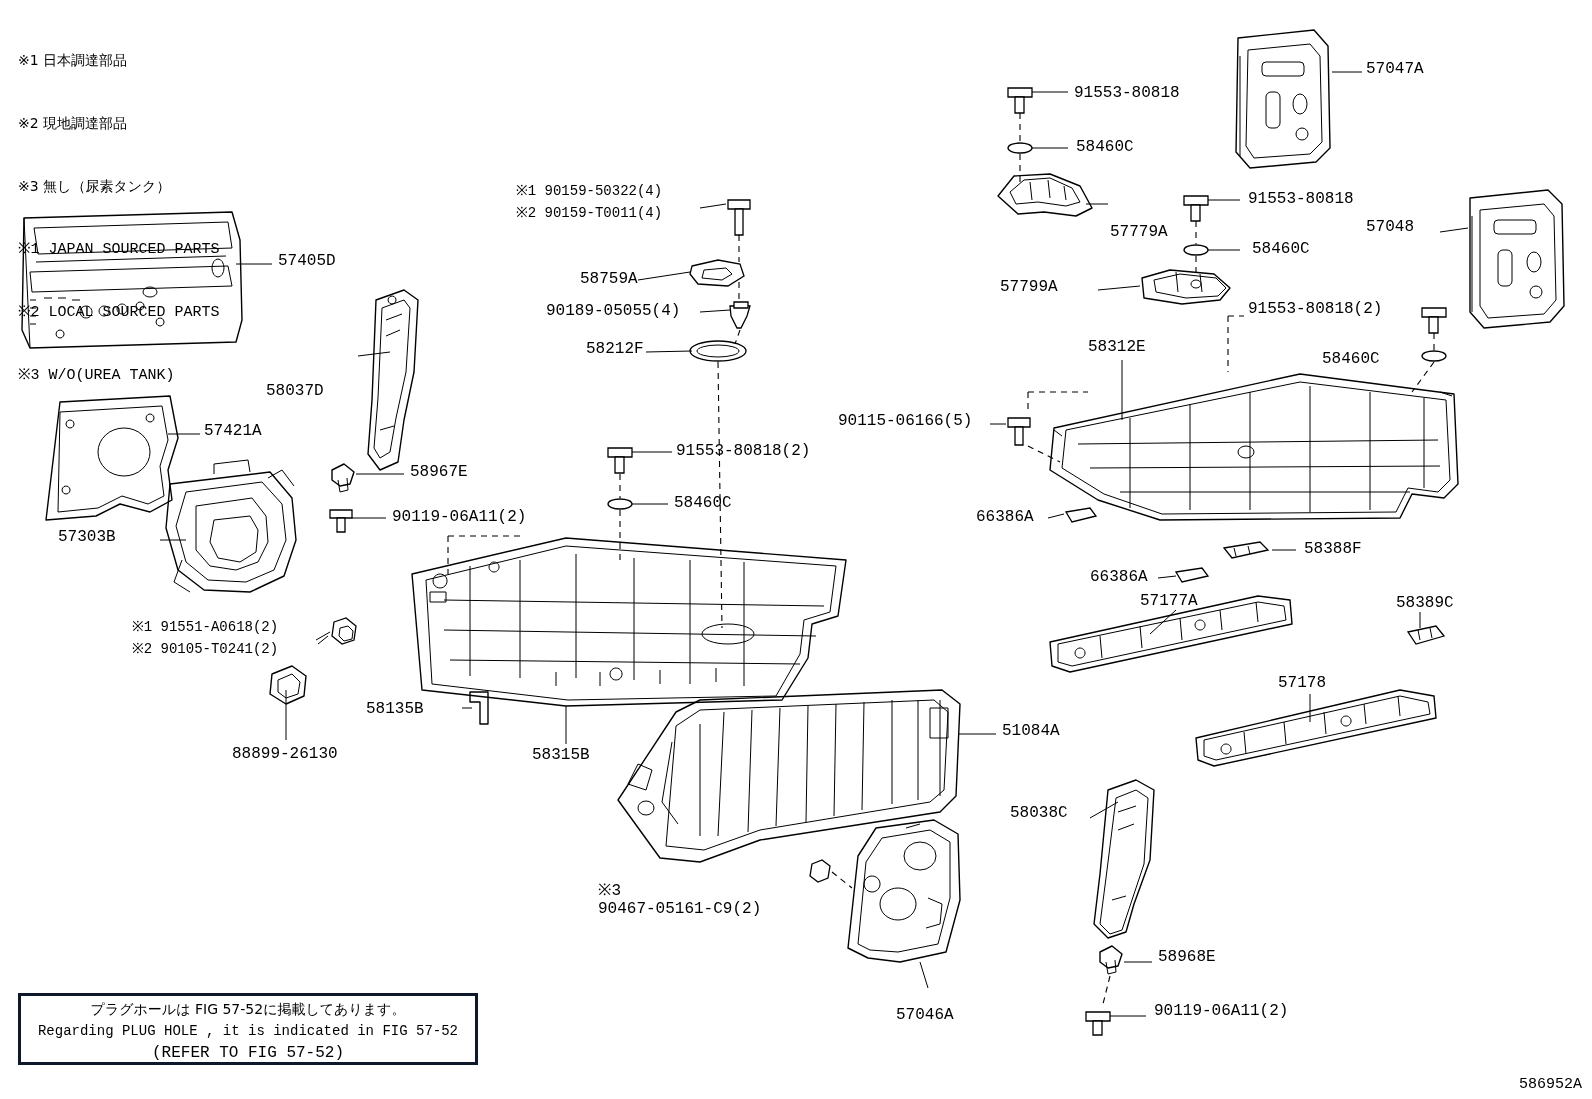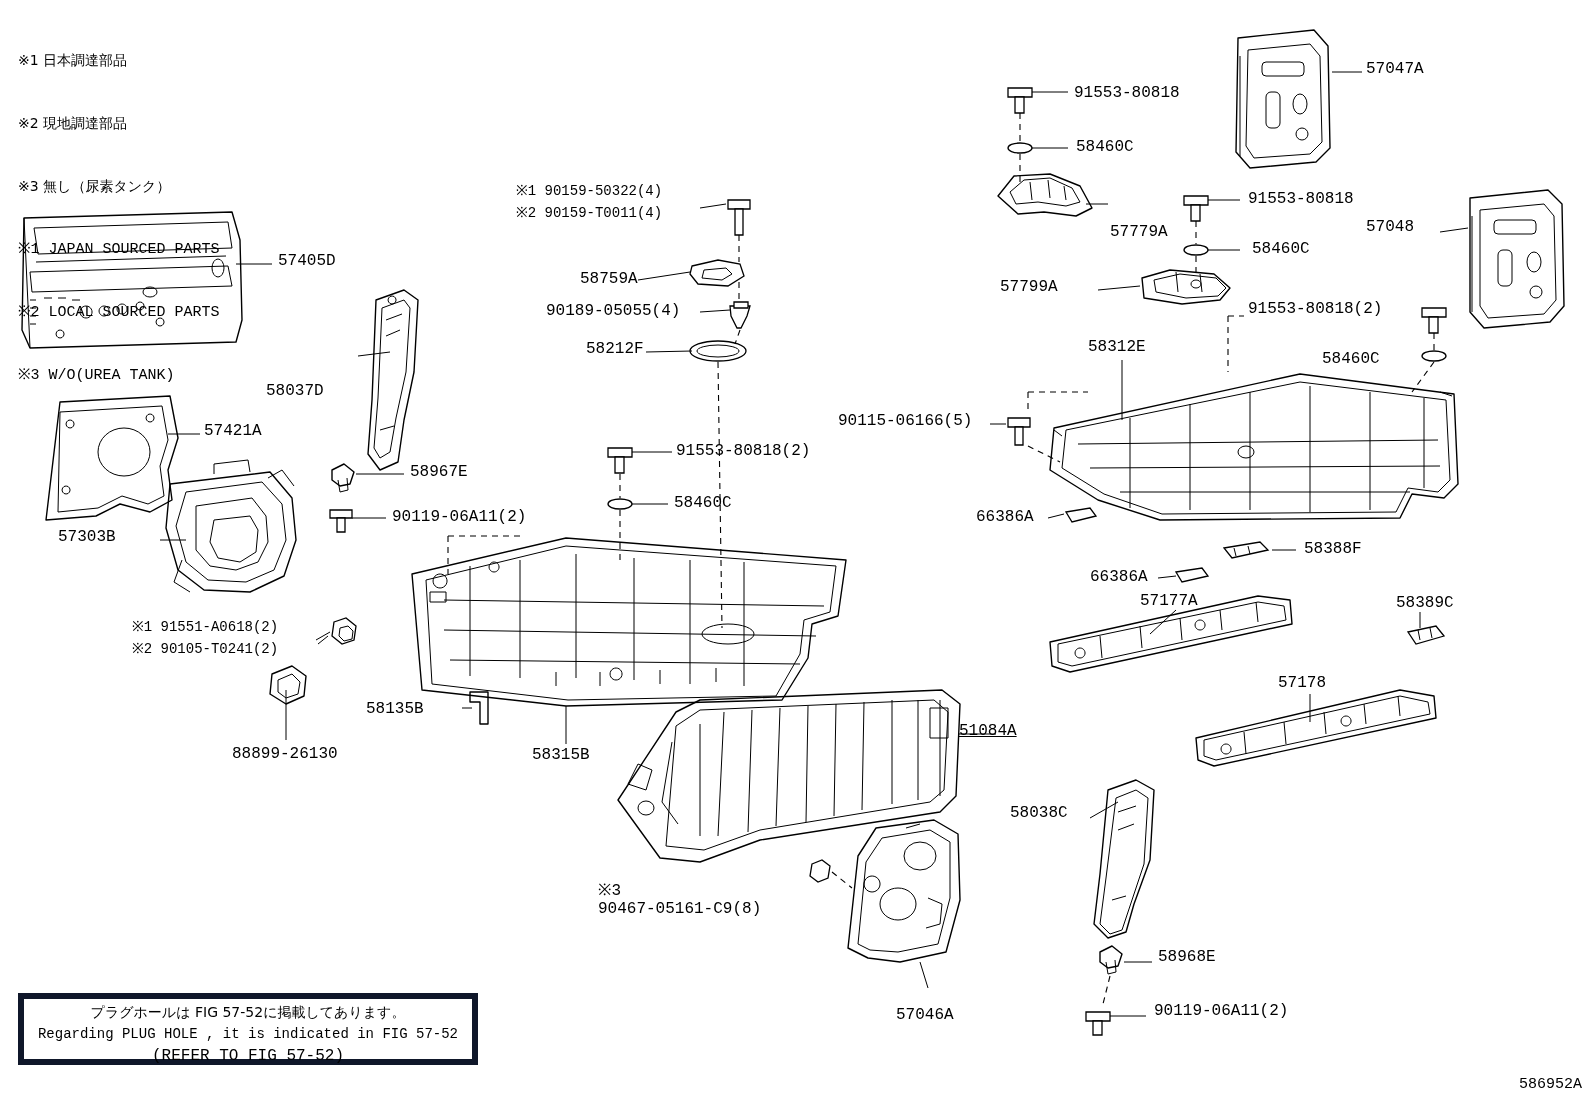--- a/index.html
+++ b/index.html
@@ -6,21 +6,21 @@
   body{width:1592px;height:1099px;position:relative;font-family:"Liberation Mono", monospace;color:#000;}
   #sheet{position:absolute;left:0;top:0;width:1592px;height:1099px;overflow:hidden;}
 
   .legend{position:absolute;left:18px;top:8px;font-size:15px;line-height:21px;white-space:pre;}
   .legend div{letter-spacing:0px;}
 
   .lbl{position:absolute;font-size:16px;white-space:nowrap;letter-spacing:0px;}
   .lbl.sm{font-size:14px;}
   .lbl.jp{font-family:"DejaVu Sans", sans-serif;font-size:14px;}
 
-  .note{position:absolute;left:18px;top:993px;width:460px;height:72px;border:6px solid #0f172a;box-sizing:border-box;}
+  .note{position:absolute;left:18px;top:993px;width:460px;height:72px;border:3px solid #0f172a;box-sizing:border-box;}
   .note .l1{position:absolute;left:0;top:5px;width:100%;text-align:center;font-family:"DejaVu Sans", sans-serif;font-size:14px;}
   .note .l2{position:absolute;left:0;top:27px;width:100%;text-align:center;font-size:14px;}
   .note .l3{position:absolute;left:0;top:48px;width:100%;text-align:center;font-size:16px;}
 
   .code{position:absolute;right:10px;bottom:6px;font-size:15px;}
 
   svg.art{position:absolute;left:0;top:0;width:1592px;height:1099px;overflow:visible;pointer-events:none;}
   svg.art *{vector-effect:non-scaling-stroke;}
   .p{fill:none;stroke:#000;stroke-width:1.4;stroke-linejoin:round;stroke-linecap:round;}
   .pt{fill:none;stroke:#000;stroke-width:1;}
@@ -361,22 +361,22 @@
   <div class="lbl" style="left:232px;top:745px;">88899-26130</div>
   <div class="lbl" style="left:366px;top:700px;">58135B</div>
   <div class="lbl" style="left:532px;top:746px;">58315B</div>
   <div class="lbl sm" style="left:516px;top:180px;">※1 90159-50322(4)</div>
   <div class="lbl sm" style="left:516px;top:202px;">※2 90159-T0011(4)</div>
   <div class="lbl" style="left:580px;top:270px;">58759A</div>
   <div class="lbl" style="left:546px;top:302px;">90189-05055(4)</div>
   <div class="lbl" style="left:586px;top:340px;">58212F</div>
   <div class="lbl" style="left:676px;top:442px;">91553-80818(2)</div>
   <div class="lbl" style="left:674px;top:494px;">58460C</div>
-  <div class="lbl" style="left:959px;top:722px;text-decoration:underline;">51084A</div>
-  <div class="lbl" style="left:598px;top:900px;">90467-05161-C9(8)</div>
+  <div class="lbl" style="left:1002px;top:722px;">51084A</div>
+  <div class="lbl" style="left:598px;top:900px;">90467-05161-C9(2)</div>
   <div class="lbl" style="left:598px;top:878px;">※3</div>
   <div class="lbl" style="left:896px;top:1006px;">57046A</div>
   <div class="lbl" style="left:1074px;top:84px;">91553-80818</div>
   <div class="lbl" style="left:1076px;top:138px;">58460C</div>
   <div class="lbl" style="left:1110px;top:194px;margin-top:29px;">57779A</div>
   <div class="lbl" style="left:1248px;top:190px;">91553-80818</div>
   <div class="lbl" style="left:1252px;top:240px;">58460C</div>
   <div class="lbl" style="left:1000px;top:278px;">57799A</div>
   <div class="lbl" style="left:1366px;top:60px;">57047A</div>
   <div class="lbl" style="left:1366px;top:218px;">57048</div>

